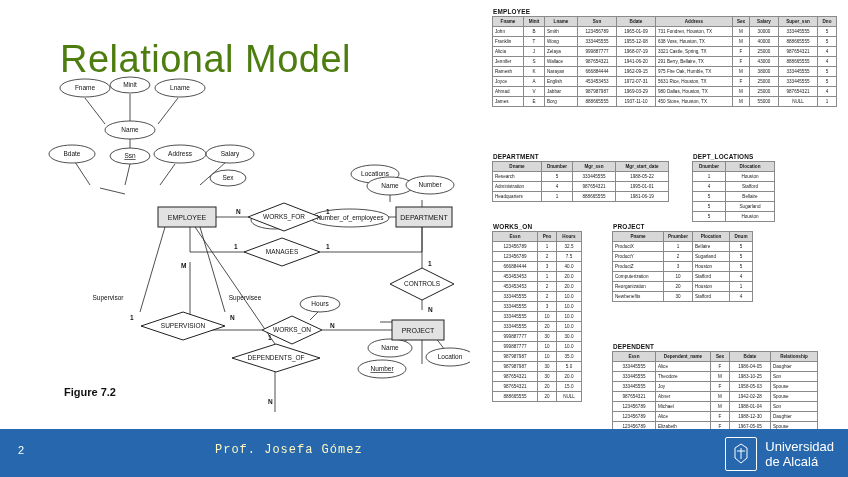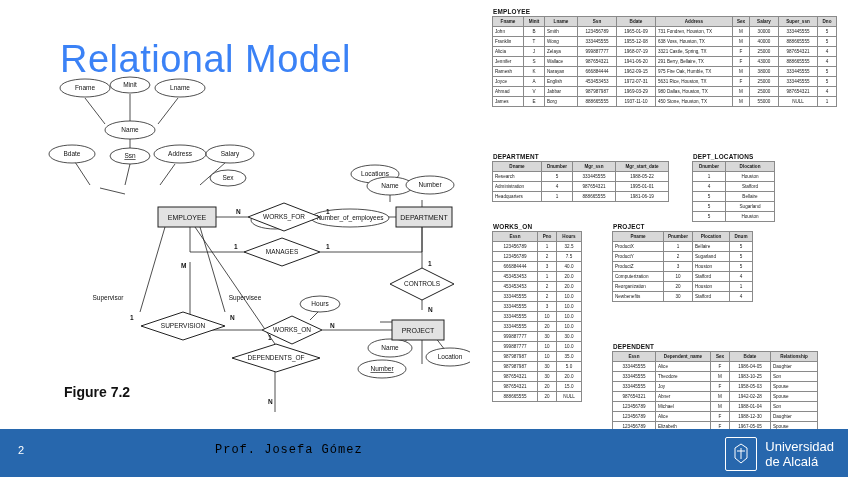--- a/index.html
+++ b/index.html
@@ -5,33 +5,33 @@
   html,body{margin:0;padding:0;}
   body{
     width:848px;height:477px;overflow:hidden;
     background:#ffffff;
     font-family:"Liberation Sans", sans-serif;
     position:relative;
   }
   
   .title{
     position:absolute;left:60px;top:38px;
-    font-size:38px;color:#3b82f6;letter-spacing:.5px;
+    font-size:38px;color:#4d7c0f;letter-spacing:.5px;
     font-family:"Liberation Sans", sans-serif;
   }
   
   .footer{
     position:absolute;left:0;bottom:0;width:848px;height:48px;
     background:#2767ad;
   }
   .footer .slide-num{
     position:absolute;left:18px;top:15px;color:#ffffff;font-size:11px;
   }
   .footer .author{
-    position:absolute;left:215px;top:14px;color:#000000;font-size:12px;
+    position:absolute;left:215px;top:14px;color:#fef9c3;font-size:12px;
     font-family:"Liberation Mono", monospace;letter-spacing:1px;
   }
   .footer .uni{
     position:absolute;right:14px;top:8px;color:#ffffff;display:flex;align-items:center;gap:8px;
   }
   .footer .uni .crest{
     width:30px;height:32px;border:1px solid #ffffff;border-radius:2px;
     display:flex;align-items:center;justify-content:center;
   }
   .footer .uni .crest svg{display:block;}
@@ -40,21 +40,21 @@
 
   
   .er{
     position:absolute;left:30px;top:72px;width:440px;height:340px;
   }
   .er svg{display:block;}
   .fig-cap{
     position:absolute;left:40px;top:388px;width:300px;font-size:7.2px;color:#111;
     line-height:9.4px;
   }
-  .fig-cap b{font-size:14px;display:block;margin-bottom:2px;padding-left:24px;}
+  .fig-cap b{font-size:11px;display:block;margin-bottom:2px;padding-left:24px;}
 
   
   .right{position:absolute;left:492px;top:8px;width:348px;}
   .tbl-title{
     font-size:6.4px;font-weight:bold;color:#111;margin:0 0 1px 1px;letter-spacing:.2px;
   }
   table.db{
     border-collapse:collapse;table-layout:fixed;
     font-size:4.6px;color:#1a1a1a;
   }

